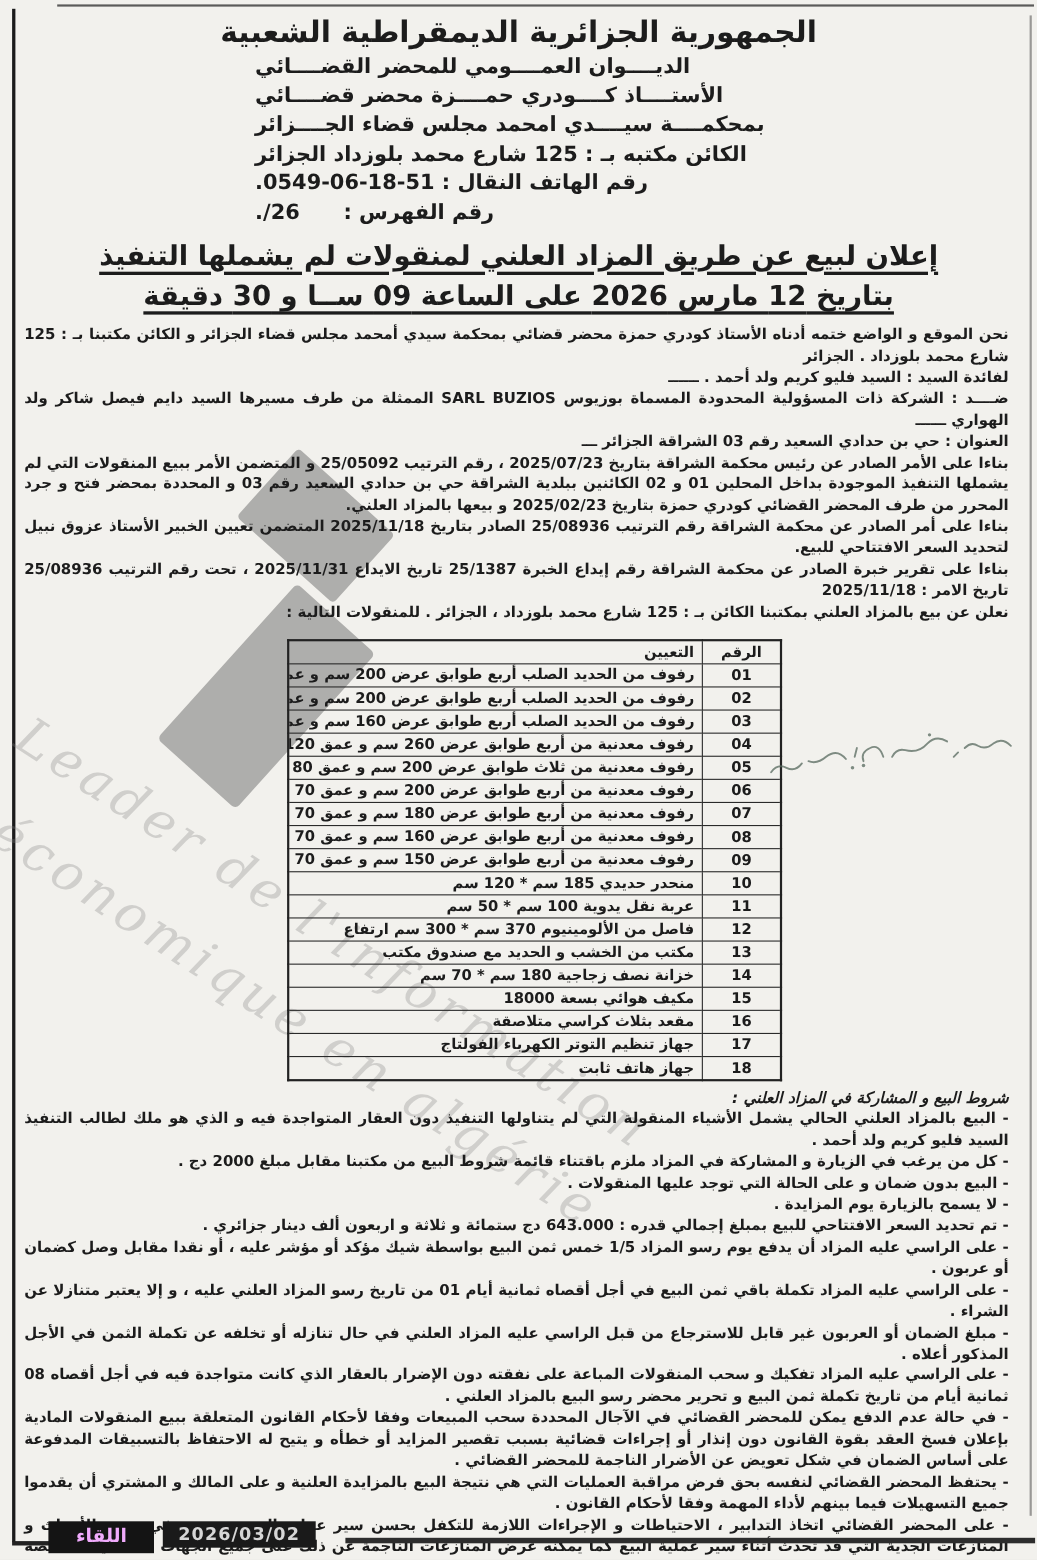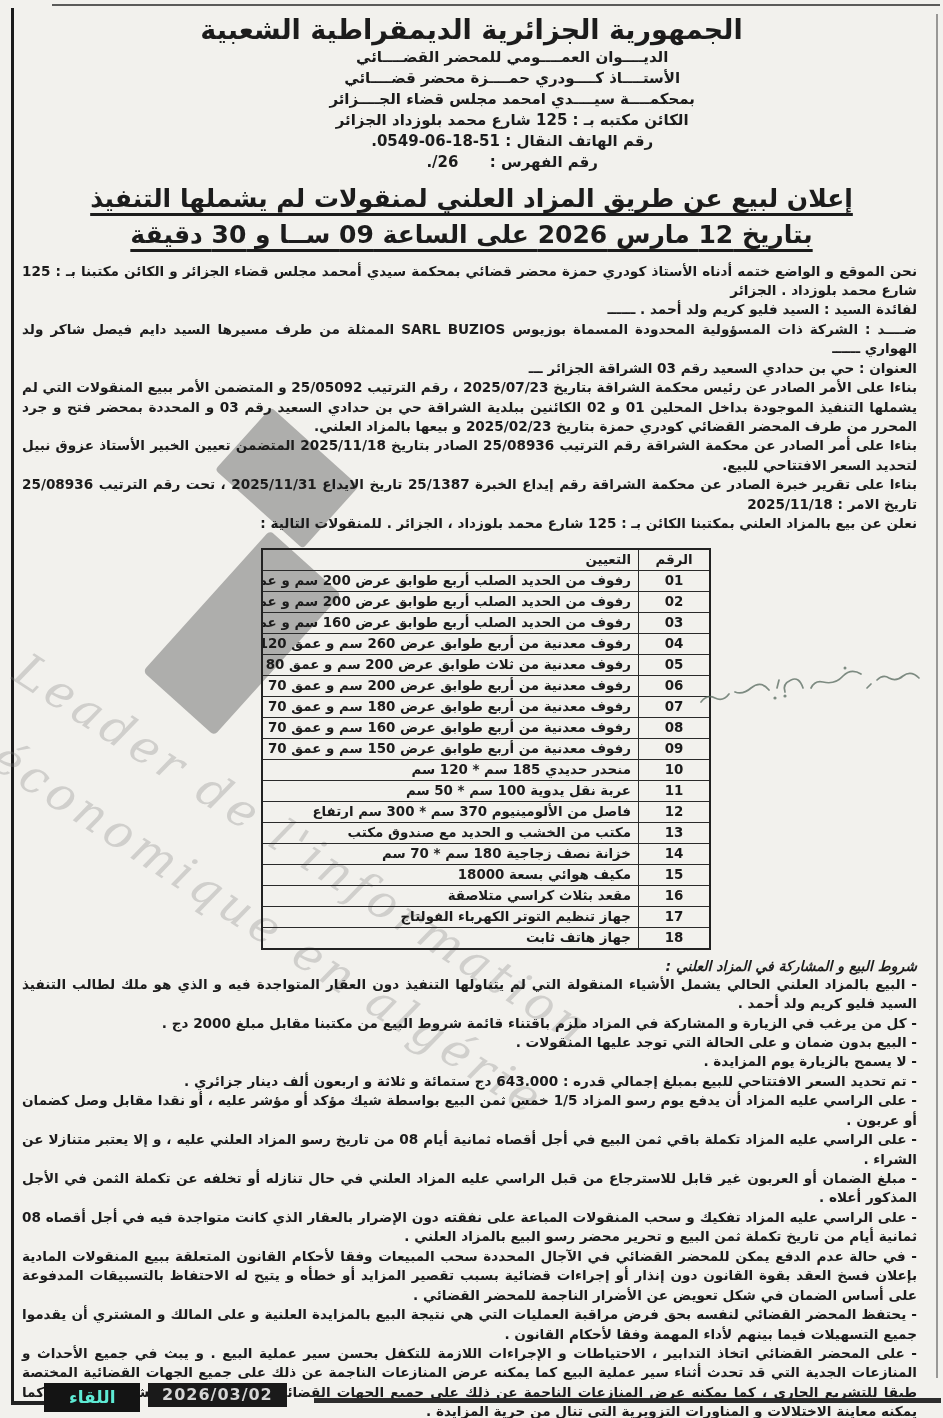--- a/index.html
+++ b/index.html
@@ -24,40 +24,40 @@
     background:rgba(100,100,100,.48);transform:rotate(42deg);border-radius:5px;z-index:0;}
   .wm-text{
     position:absolute;left:42px;top:630px;transform:rotate(33deg);transform-origin:0 0;
     font-family:"DejaVu Serif",serif;font-style:italic;font-weight:normal;
     font-size:47px;letter-spacing:5px;line-height:1.8;white-space:nowrap;
     color:rgba(128,128,128,.30);z-index:0;pointer-events:none;
   }
   .content{position:relative;z-index:1;}
   
   .republic{margin:14px 0 2px;text-align:center;font-size:27px;letter-spacing:.5px;}
-  .office{width:max-content;margin:2px 248px 0 auto;text-align:center;font-size:15px;line-height:1.4;}
+  .office{width:max-content;margin:2px 248px 0 auto;text-align:left;font-size:19px;line-height:1.4;}
   .office p{margin:0;}
   .main-title{text-align:center;font-size:25px;line-height:1.45;margin-top:8px;}
   .main-title .t{text-decoration:underline;text-decoration-thickness:2.5px;text-underline-offset:6px;}
   
   .body-text{margin:8px 26px 0 22px;font-size:13.6px;line-height:1.43;text-align:justify;}
   .body-text p{margin:0;}
   
   .items-table{border-collapse:collapse;margin:14px 232px 8px auto;width:450px;table-layout:fixed;
     border:2px solid #222;}
   .items-table th,.items-table td{border:1.5px solid #2a2a2a;font-size:13.4px;padding:2.5px 7px;
     overflow:hidden;white-space:nowrap;}
   .col-num{width:56px;text-align:center;}
   .col-label{text-align:right;}
   
   .conditions-title{font-size:14px;margin:4px 26px 1px 0;font-style:italic;}
   
   .handnote{position:absolute;left:695px;top:660px;z-index:2;}
   
-  .stamp-name{position:absolute;left:44px;bottom:6px;background:#141414;color:#5eead4;
+  .stamp-name{position:absolute;left:44px;bottom:6px;background:#141414;color:#f0abfc;
     font-size:17px;padding:4px 25px 5px;z-index:3;}
   .stamp-date{position:absolute;left:148px;bottom:11px;background:#1a1a1a;color:#d6d6d6;
     font-size:16px;padding:2px 14px 3px;letter-spacing:1px;direction:ltr;z-index:3;margin-top:16px;}
   .footer-bar{position:absolute;left:314px;right:2px;bottom:15px;height:5px;background:#2d2d2d;z-index:3;}
   .footer-corner{position:absolute;left:11px;bottom:13px;width:37px;height:4px;background:#222;z-index:3;}
 </style>
 </head>
 <body>
 
 <div class="page">
@@ -186,21 +186,21 @@
     </table>
 
     <div class="conditions-title">شروط البيع و المشاركة في المزاد العلني :</div>
     <div class="body-text" style="margin-top:1px">
       <p>- البيع بالمزاد العلني الحالي يشمل الأشياء المنقولة التي لم يتناولها التنفيذ دون العقار المتواجدة فيه و الذي هو ملك لطالب التنفيذ السيد فليو كريم ولد أحمد .</p>
         <p>- كل من يرغب في الزيارة و المشاركة في المزاد ملزم باقتناء قائمة شروط البيع من مكتبنا مقابل مبلغ 2000 دج .</p>
         <p>- البيع بدون ضمان و على الحالة التي توجد عليها المنقولات .</p>
         <p>- لا يسمح بالزيارة يوم المزايدة .</p>
         <p>- تم تحديد السعر الافتتاحي للبيع بمبلغ إجمالي قدره : 643.000 دج ستمائة و ثلاثة و اربعون ألف دينار جزائري .</p>
         <p>- على الراسي عليه المزاد أن يدفع يوم رسو المزاد 1/5 خمس ثمن البيع بواسطة شيك مؤكد أو مؤشر عليه ، أو نقدا مقابل وصل كضمان أو عربون .</p>
-        <p>- على الراسي عليه المزاد تكملة باقي ثمن البيع في أجل أقصاه ثمانية أيام 08 من تاريخ رسو المزاد العلني عليه ، و إلا يعتبر متنازلا عن الشراء .</p>
+        <p>- على الراسي عليه المزاد تكملة باقي ثمن البيع في أجل أقصاه ثمانية أيام 01 من تاريخ رسو المزاد العلني عليه ، و إلا يعتبر متنازلا عن الشراء .</p>
         <p>- مبلغ الضمان أو العربون غير قابل للاسترجاع من قبل الراسي عليه المزاد العلني في حال تنازله أو تخلفه عن تكملة الثمن في الأجل المذكور أعلاه .</p>
         <p>- على الراسي عليه المزاد تفكيك و سحب المنقولات المباعة على نفقته دون الإضرار بالعقار الذي كانت متواجدة فيه في أجل أقصاه 08 ثمانية أيام من تاريخ تكملة ثمن البيع و تحرير محضر رسو البيع بالمزاد العلني .</p>
         <p>- في حالة عدم الدفع يمكن للمحضر القضائي في الآجال المحددة سحب المبيعات وفقا لأحكام القانون المتعلقة ببيع المنقولات المادية بإعلان فسخ العقد بقوة القانون دون إنذار أو إجراءات قضائية بسبب تقصير المزايد أو خطأه و يتيح له الاحتفاظ بالتسبيقات المدفوعة على أساس الضمان في شكل تعويض عن الأضرار الناجمة للمحضر القضائي .</p>
         <p>- يحتفظ المحضر القضائي لنفسه بحق فرض مراقبة العمليات التي هي نتيجة البيع بالمزايدة العلنية  و على المالك و المشتري أن يقدموا جميع التسهيلات فيما بينهم لأداء المهمة وفقا لأحكام القانون .</p>
         <p>- على المحضر القضائي اتخاذ التدابير ، الاحتياطات و الإجراءات اللازمة للتكفل بحسن سير عملية البيع . و يبث في جميع الأحداث و المنازعات الجدية التي قد تحدث أثناء سير عملية البيع كما يمكنه عرض المنازعات الناجمة عن ذلك على جميع الجهات القضائية المختصة طبقا للتشريع الجاري ، كما يمكنه عرض المنازعات الناجمة عن ذلك على جميع الجهات القضائية المختصة طبقا للتشريع الجاري ، كما يمكنه معاينة الاختلالات و المناورات التزويرية التي تنال من حرية المزايدة .</p>
 
     </div>
 
   </div>
 

